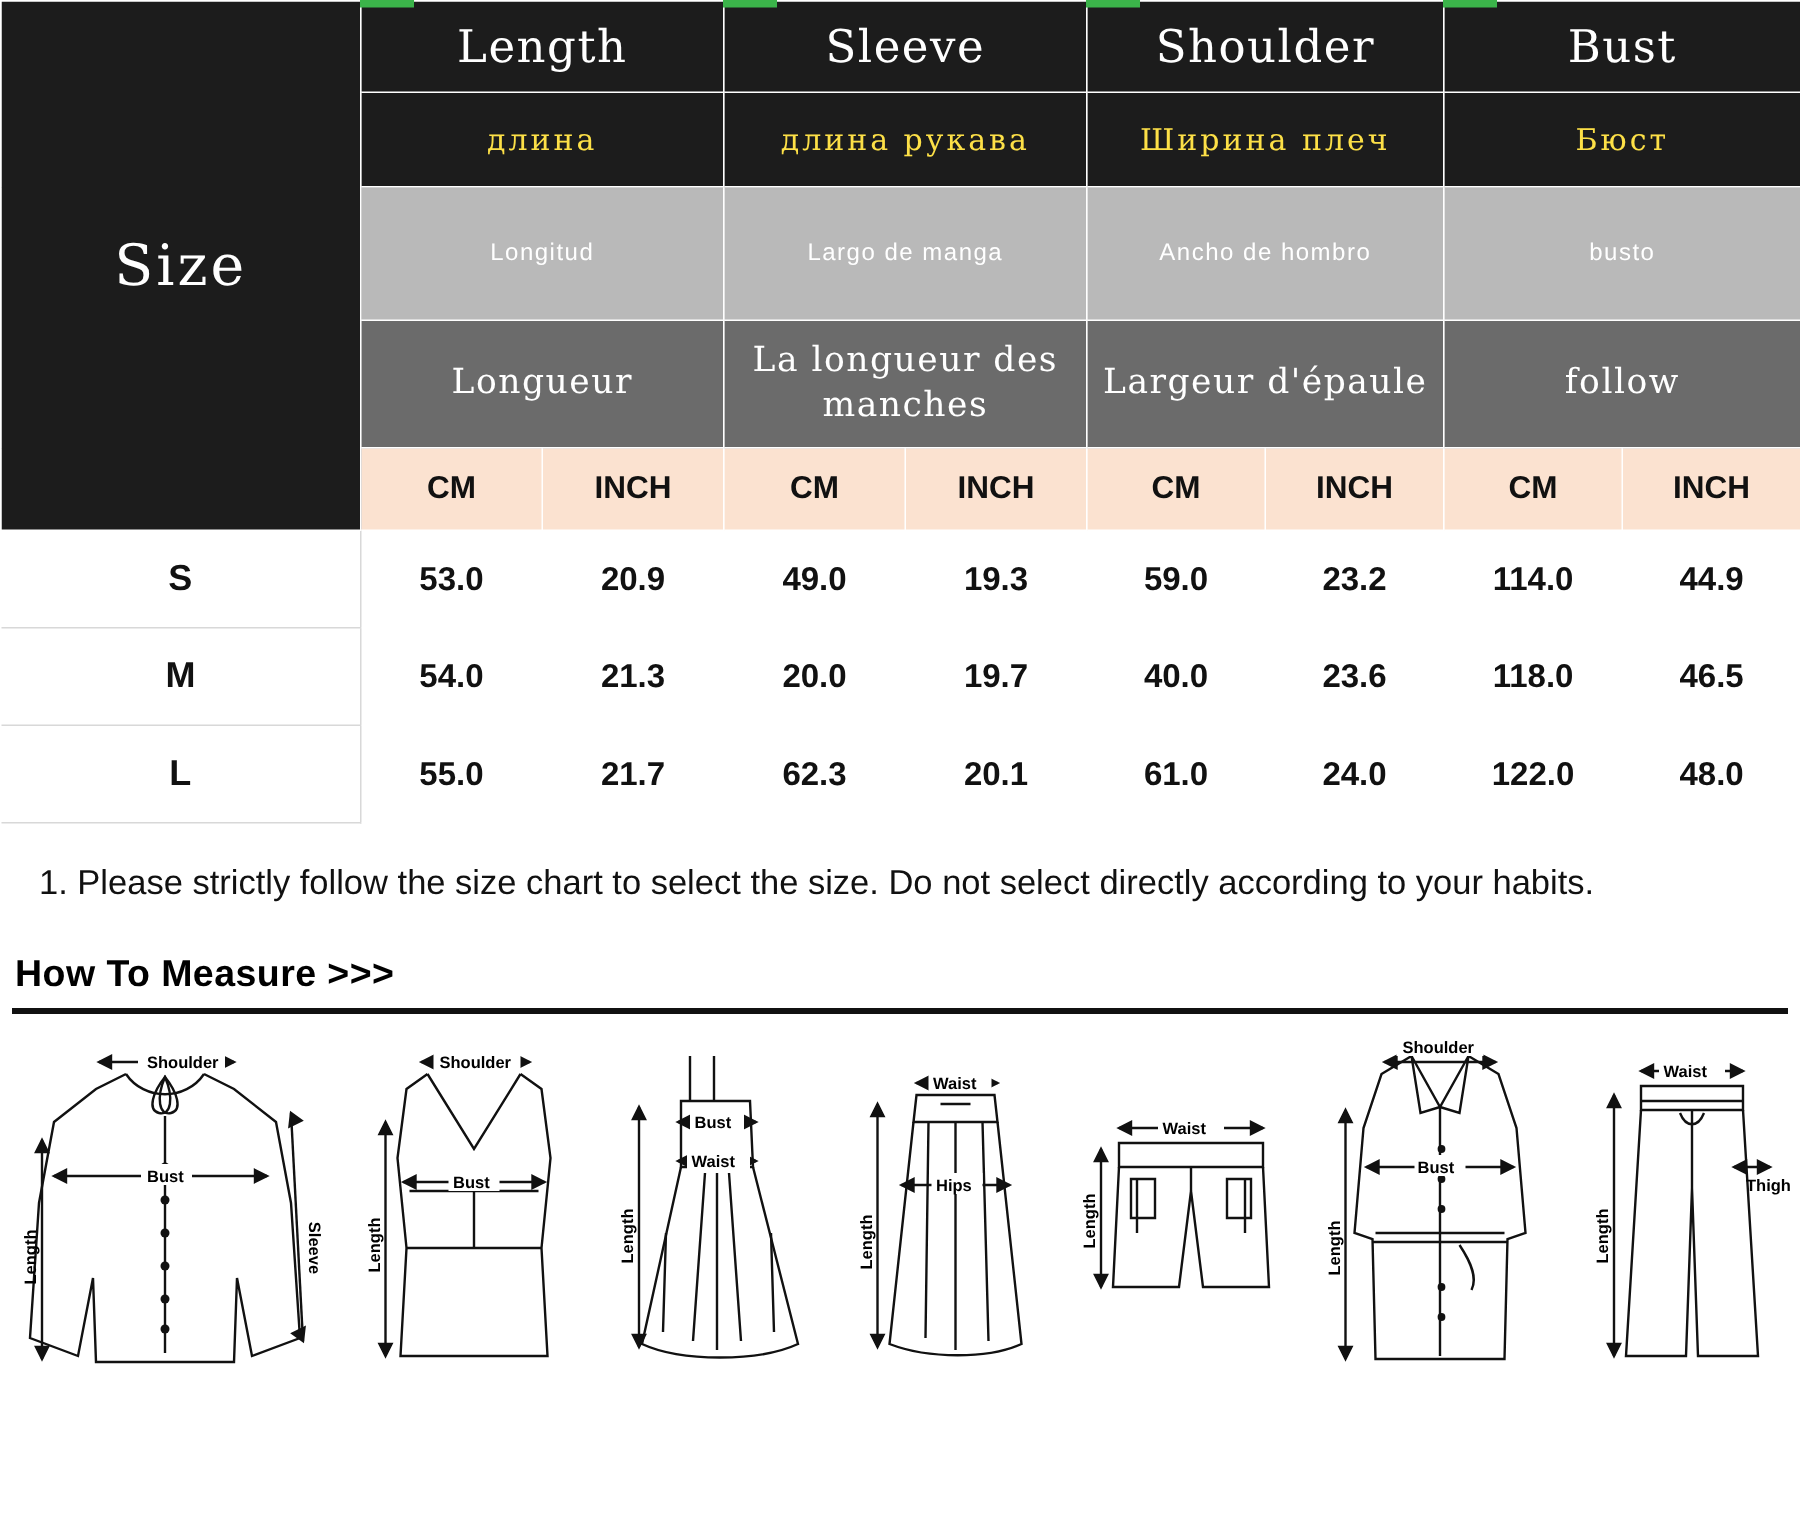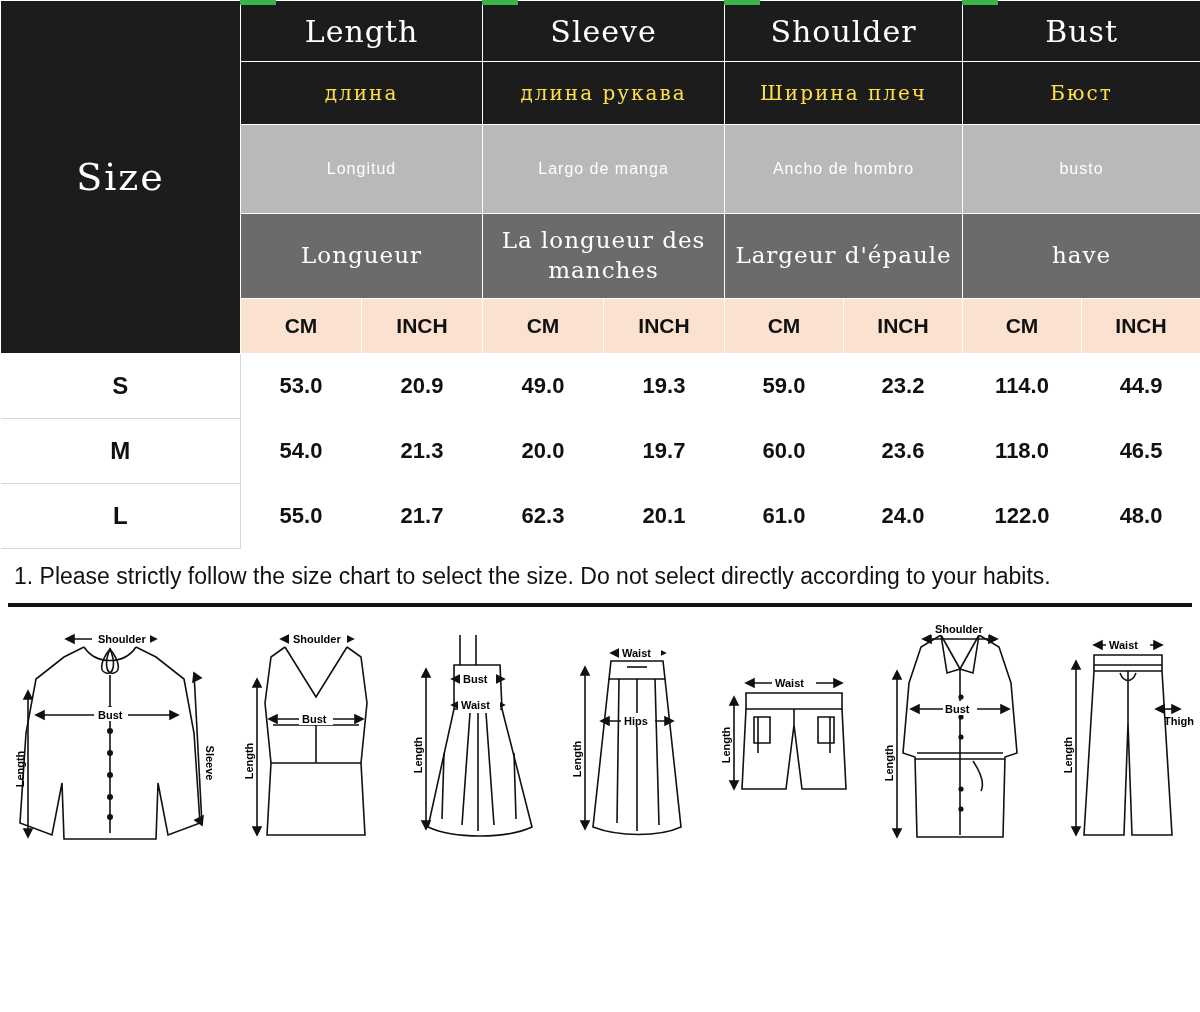--- a/index.html
+++ b/index.html
@@ -72,21 +72,21 @@
 
   
   .tick{position:absolute;top:0;width:36px;height:5px;background:#3bb44a;}
 
   
   .notes{
     padding:8px 10px 2px 10px;
     font-size:23px;line-height:1.38;font-weight:500;
     color:#111;
   }
-  .notes div{margin:4px;}
+  .notes div{margin:16px;}
 
   
   .htm-title{
     font-size:25px;font-weight:bold;padding:12px 10px 4px 10px;
     letter-spacing:0.3px;
   }
   .htm-rule{height:4px;background:#111;margin:4px 8px 0 8px;}
   .figures{
     display:flex;align-items:flex-end;justify-content:space-between;
     padding:6px 6px 0 6px;
@@ -135,21 +135,21 @@
       <tr>
         <td class="hdr-es" colspan="2">Longitud</td>
         <td class="hdr-es" colspan="2">Largo de manga</td>
         <td class="hdr-es" colspan="2">Ancho de hombro</td>
         <td class="hdr-es" colspan="2">busto</td>
       </tr>
       <tr>
         <td class="hdr-fr" colspan="2">Longueur</td>
         <td class="hdr-fr" colspan="2">La longueur des manches</td>
         <td class="hdr-fr" colspan="2">Largeur d'épaule</td>
-        <td class="hdr-fr" colspan="2">have</td>
+        <td class="hdr-fr" colspan="2">follow</td>
       </tr>
       <tr>
         <td class="unit">CM</td>
         <td class="unit">INCH</td>
         <td class="unit">CM</td>
         <td class="unit">INCH</td>
         <td class="unit">CM</td>
         <td class="unit">INCH</td>
         <td class="unit">CM</td>
         <td class="unit">INCH</td>
@@ -165,21 +165,21 @@
         <td class="val">23.2</td>
         <td class="val">114.0</td>
         <td class="val">44.9</td>
       </tr>
       <tr class="data-row">
         <td class="rowlabel">M</td>
         <td class="val">54.0</td>
         <td class="val">21.3</td>
         <td class="val">20.0</td>
         <td class="val">19.7</td>
-        <td class="val">60.0</td>
+        <td class="val">40.0</td>
         <td class="val">23.6</td>
         <td class="val">118.0</td>
         <td class="val">46.5</td>
       </tr>
       <tr class="data-row">
         <td class="rowlabel">L</td>
         <td class="val">55.0</td>
         <td class="val">21.7</td>
         <td class="val">62.3</td>
         <td class="val">20.1</td>
@@ -188,20 +188,21 @@
         <td class="val">122.0</td>
         <td class="val">48.0</td>
       </tr>
     </tbody>
   </table>
 
   <div class="notes">
     <div>1. Please strictly follow the size chart to select the size. Do not select directly according to your habits.</div>
   </div>
 
+  <div class="htm-title">How To Measure &gt;&gt;&gt;</div>
   <div class="htm-rule"></div>
 
   <div class="figures">
 
     <div class="fig">
       <svg width="212" height="232" viewBox="0 0 212 232">
         <g fill="none" stroke="#111" stroke-width="1.6">
           <path d="M78 34 L58 44 L30 66 L20 120 L14 210 L46 222 L56 170 L58 226 L150 226 L152 170 L162 222 L194 210 L188 120 L178 66 L150 44 L130 34"></path>
           <path d="M78 34 C90 52 118 52 130 34"></path>
           <path d="M104 36 C96 46 92 58 100 60 C108 62 110 50 104 36 Z"></path>

